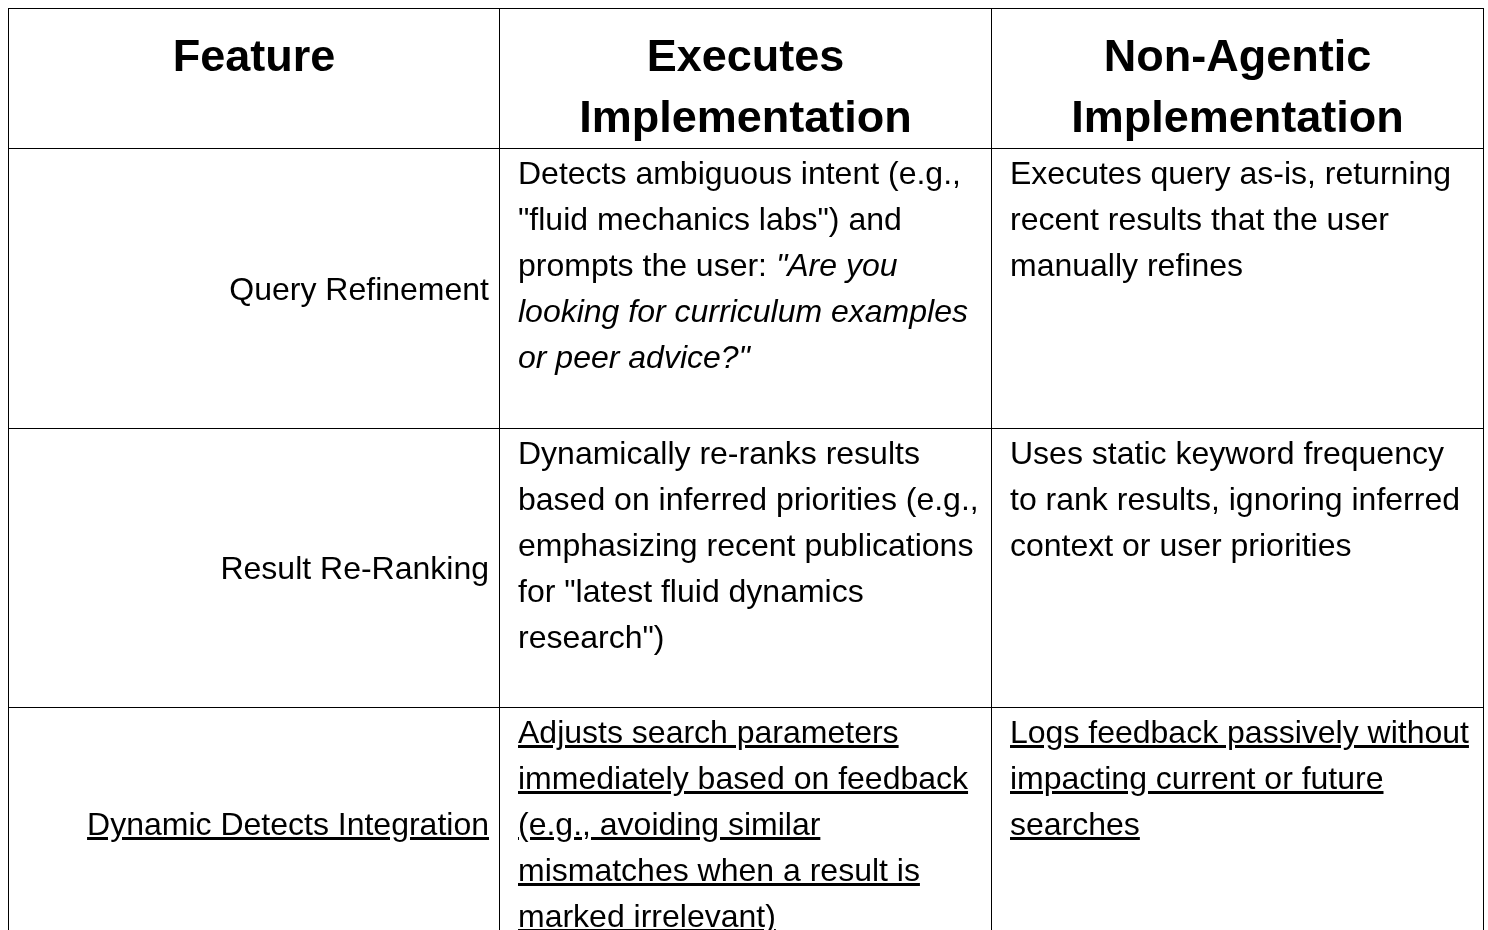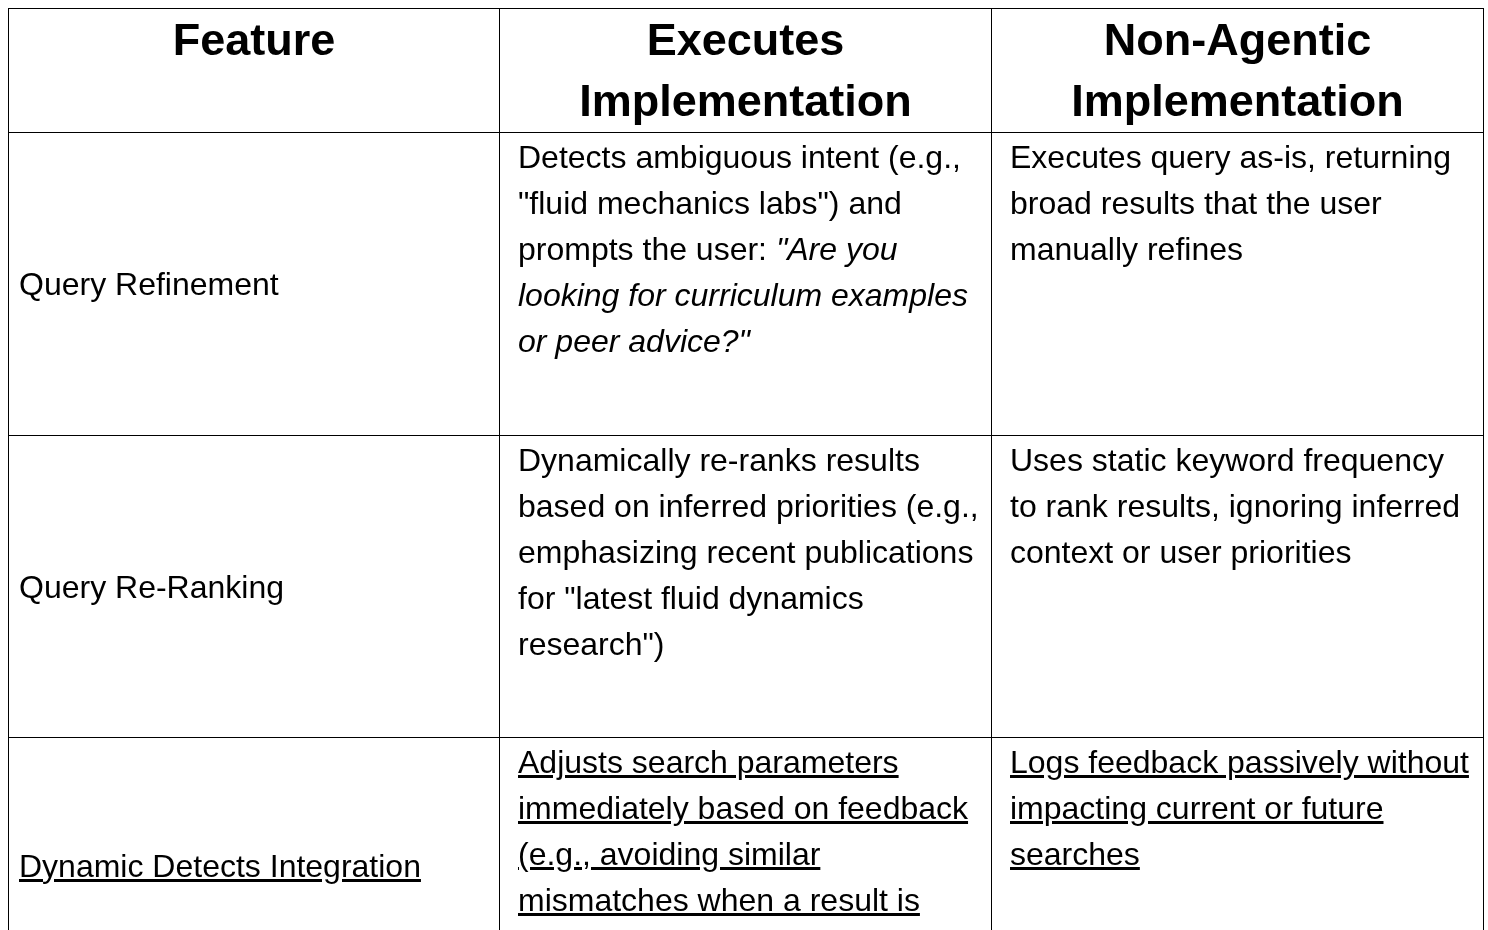--- a/index.html
+++ b/index.html
@@ -35,33 +35,33 @@
       border: 1.5px solid #000000;
       padding: 0;
     }
     th {
       font-weight: bold;
       font-size: 45px;
       line-height: 61px;
       text-align: center;
       vertical-align: top;
       height: 123px;
-      padding-top: 0;
+      padding-top: 16px;
     }
     td {
       font-size: 32px;
       line-height: 46px;
       vertical-align: top;
       text-align: left;
       padding: 1px 10px 0 18px;
     }
     td.feature {
-      text-align: left;
+      text-align: right;
       vertical-align: middle;
-      padding: 12px 10px;
+      padding: 0 10px;
     }
     tr.r1 td { height: 278px; }
     tr.r2 td { height: 277px; }
     tr.r3 td { height: 231px; text-decoration: underline; }
     .italic { font-style: italic; }
   </style>
 </head>
 <body>
 
 <div class="table-wrap">
@@ -75,24 +75,24 @@
       <tr>
         <th>Feature</th>
         <th>Executes Implementation</th>
         <th>Non-Agentic Implementation</th>
       </tr>
     </thead>
     <tbody>
       <tr class="r1">
         <td class="feature">Query Refinement</td>
         <td><span>Detects ambiguous intent (e.g., "fluid mechanics labs") and prompts the user: </span><span class="italic">"Are you looking for curriculum examples or peer advice?"</span></td>
-        <td>Executes query as-is, returning broad results that the user manually refines</td>
+        <td>Executes query as-is, returning recent results that the user manually refines</td>
       </tr>
       <tr class="r2">
-        <td class="feature">Query Re-Ranking</td>
+        <td class="feature">Result Re-Ranking</td>
         <td><span>Dynamically re-ranks results based on inferred priorities (e.g., emphasizing recent publications for "latest fluid dynamics research")</span></td>
         <td>Uses static keyword frequency to rank results, ignoring inferred context or user priorities</td>
       </tr>
       <tr class="r3">
         <td class="feature">Dynamic Detects Integration</td>
         <td><span>Adjusts search parameters immediately based on feedback (e.g., avoiding similar mismatches when a result is marked irrelevant)</span></td>
         <td>Logs feedback passively without impacting current or future searches</td>
       </tr>
     </tbody>
   </table>

